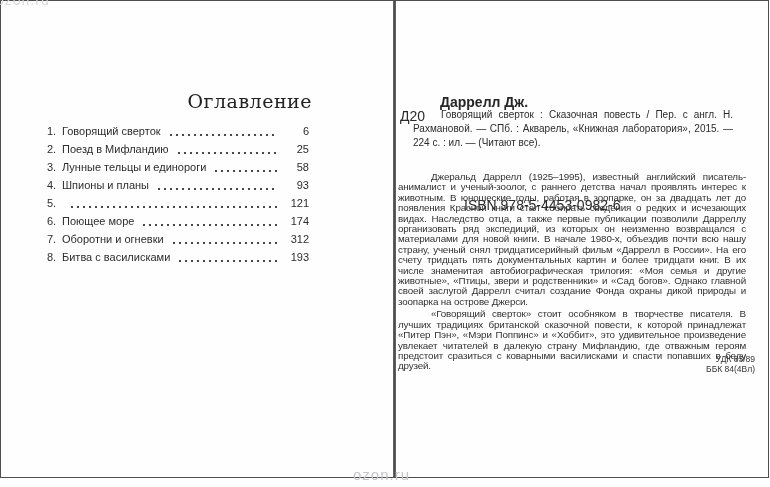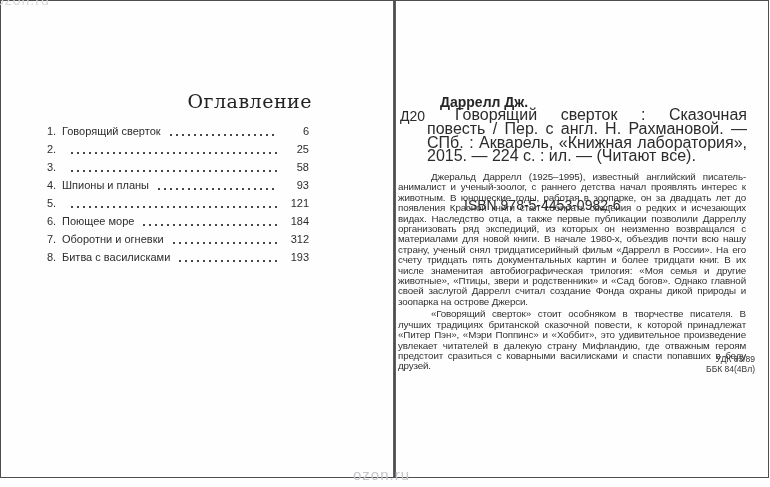--- a/index.html
+++ b/index.html
@@ -27,22 +27,22 @@
   .toc-chap{white-space:nowrap;}
   .toc-leader{
     flex:1;height:2px;align-self:flex-end;margin:0 5px 4px 9px;
     background-image:repeating-linear-gradient(to right,#474747 0 1.6px,transparent 1.6px 6px);
   }
   .toc-page{width:26px;flex:none;text-align:right;}
   
   .author{position:absolute;left:440px;top:94px;font-size:14px;font-weight:bold;color:#262626;}
   .catcode{position:absolute;left:400px;top:108px;font-size:14px;color:#2b2b2b;}
   .bib{
-    position:absolute;left:427px;top:108px;width:320px;
-    font-size:16px;line-height:13.8px;text-indent:28px;text-align:justify;color:#2b2b2b;
+    position:absolute;left:413px;top:108px;width:320px;
+    font-size:10px;line-height:13.8px;text-indent:28px;text-align:justify;color:#2b2b2b;
   }
   .isbn{position:absolute;left:464px;top:150px;font-size:14px;color:#2b2b2b;margin-top:47px;}
   .annotation{
     position:absolute;left:398px;top:172px;width:348px;
     font-size:9.8px;line-height:10.4px;letter-spacing:-.15px;
     text-align:justify;color:#313131;
   }
   .annotation p{margin:0;text-indent:33px;}
   .annotation p + p{margin-top:2px;}
   .codes{
@@ -66,44 +66,46 @@
 
     <div class="toc-list">
       <div class="toc-row">
         <span class="toc-num">1.</span>
         <span class="toc-chap">Говорящий сверток</span>
         <span class="toc-leader"></span>
         <span class="toc-page">6</span>
       </div>
       <div class="toc-row">
         <span class="toc-num">2.</span>
+        <span class="toc-chap">Поезд в Мифландию</span>
         <span class="toc-leader"></span>
         <span class="toc-page">25</span>
       </div>
       <div class="toc-row">
         <span class="toc-num">3.</span>
+        <span class="toc-chap">Лунные тельцы и единороги</span>
         <span class="toc-leader"></span>
         <span class="toc-page">58</span>
       </div>
       <div class="toc-row">
         <span class="toc-num">4.</span>
         <span class="toc-chap">Шпионы и планы</span>
         <span class="toc-leader"></span>
         <span class="toc-page">93</span>
       </div>
       <div class="toc-row">
         <span class="toc-num">5.</span>
         <span class="toc-leader"></span>
         <span class="toc-page">121</span>
       </div>
       <div class="toc-row">
         <span class="toc-num">6.</span>
         <span class="toc-chap">Поющее море</span>
         <span class="toc-leader"></span>
-        <span class="toc-page">184</span>
+        <span class="toc-page">174</span>
       </div>
       <div class="toc-row">
         <span class="toc-num">7.</span>
         <span class="toc-chap">Оборотни и огневки</span>
         <span class="toc-leader"></span>
         <span class="toc-page">312</span>
       </div>
       <div class="toc-row">
         <span class="toc-num">8.</span>
         <span class="toc-chap">Битва с василисками</span>

